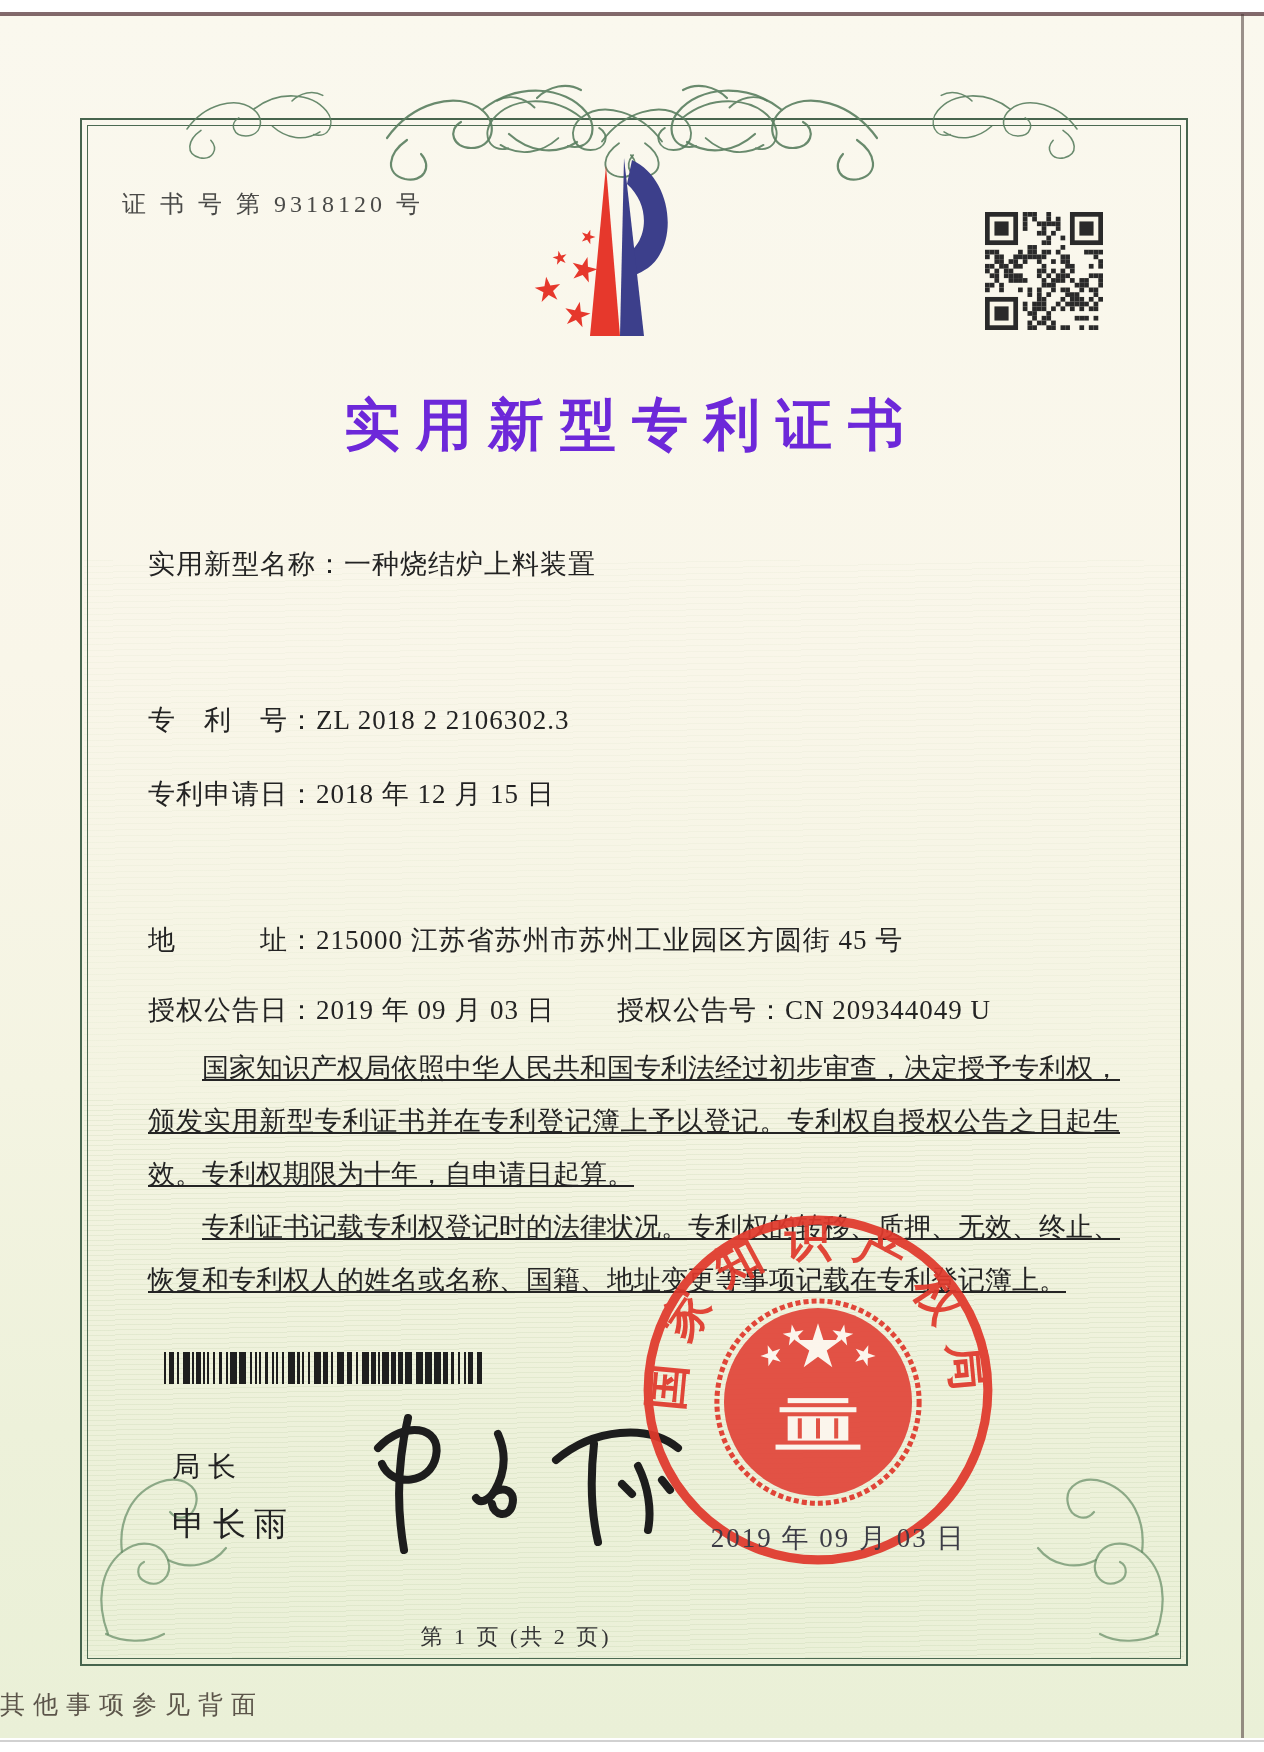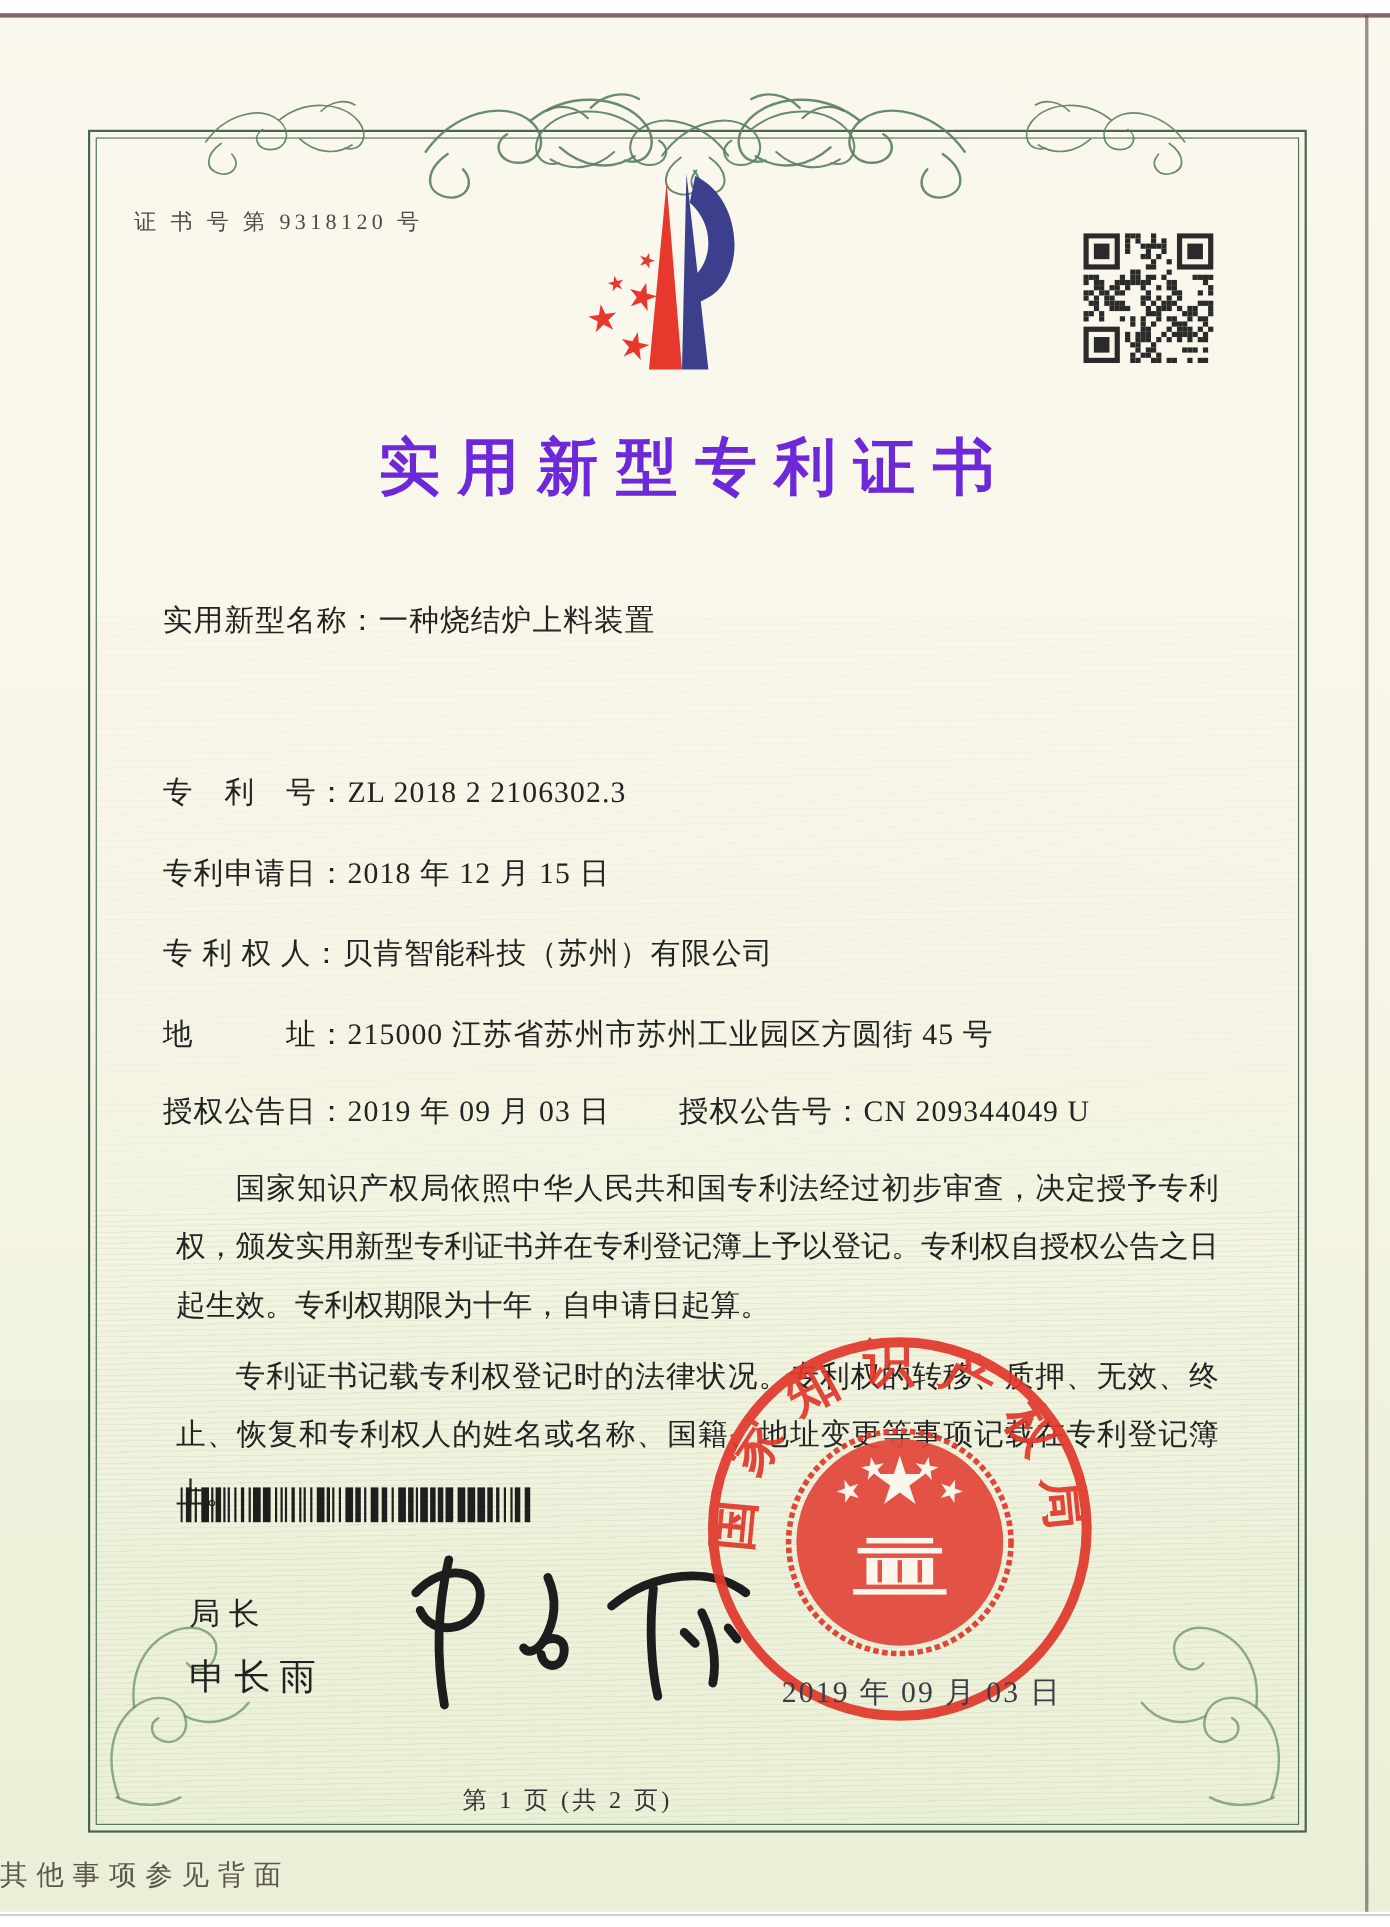--- a/index.html
+++ b/index.html
@@ -10,29 +10,29 @@
   .edge-top{position:absolute;left:0;top:12px;width:1264px;height:4px;background:#58383c;opacity:.75;}
   .edge-right{position:absolute;right:20px;top:14px;width:3px;height:1724px;background:#4a3a38;opacity:.55;}
   .edge-bottom{position:absolute;left:0;top:1740px;width:1264px;height:2px;background:rgba(0,0,0,.18);}
   .texture{position:absolute;left:84px;top:1100px;width:1100px;height:558px;pointer-events:none;
            background:repeating-linear-gradient(179deg,rgba(120,158,92,.10) 0 1px,transparent 1px 5px);}
   .texture2{position:absolute;left:84px;top:560px;width:1100px;height:540px;pointer-events:none;
            background:repeating-linear-gradient(179deg,rgba(120,158,92,.045) 0 1px,transparent 1px 6px);}
   .frame{position:absolute;left:80px;top:118px;width:1104px;height:1544px;
          border:2px solid #47654e;}
   .frame::after{content:'';position:absolute;inset:5px;border:1px solid #4c6a52;}
-  .cert-no{position:absolute;left:122px;top:188px;font-size:20px;letter-spacing:4px;color:#4a4a48;}
+  .cert-no{position:absolute;left:122px;top:188px;font-size:24px;letter-spacing:4px;color:#4a4a48;}
   .title{position:absolute;left:0;top:388px;width:1264px;text-align:center;
          font-size:56px;font-weight:700;letter-spacing:16px;color:#6d28d9;}
   .field{position:absolute;left:148px;font-size:27px;color:#232323;white-space:nowrap;letter-spacing:1px;}
   .f0{top:546px;} .f1{top:631px;} .f2{top:702px;} .f3{top:776px;} .f4{top:848px;} .f5{top:922px;}
   .grant-date{top:992px;} .grant-no{top:992px;left:617px;}
   .paras{position:absolute;left:148px;top:1042px;width:972px;font-size:27px;line-height:53px;
          text-align:justify;color:#242424;}
-  .paras p{margin:12px;text-indent:2em;}
+  .paras p{margin:0;text-indent:2em;text-decoration:underline;}
   .barcode-wrap{position:absolute;left:164px;top:1352px;width:320px;height:32px;}
   .comm-title{position:absolute;left:172px;top:1448px;font-size:28px;letter-spacing:8px;color:#222;}
   .comm-name{position:absolute;left:172px;top:1502px;font-size:33px;letter-spacing:8px;color:#222;}
   .sig-wrap{position:absolute;left:356px;top:1400px;width:340px;height:170px;}
   .seal-wrap{position:absolute;left:636px;top:1208px;width:364px;height:364px;opacity:.93;}
   .seal-date{position:absolute;left:688px;top:1520px;width:300px;text-align:center;
              font-size:27px;letter-spacing:2px;color:#3c3c46;}
   .page-info{position:absolute;left:0;top:1622px;width:1032px;text-align:center;
              font-size:22px;letter-spacing:3px;color:#333;}
   .back-note{position:absolute;left:0;top:1688px;width:1264px;
@@ -318,21 +318,20 @@
         <rect x="5" y="95" width="25" height="25" fill="#f9f6e9"></rect>
         <rect x="10" y="100" width="15" height="15" fill="#2a2a2a"></rect>
       </svg>
   </div>
 
   <div class="title">实用新型专利证书</div>
 
   <div class="field f0"><span>实用新型名称：</span><span>一种烧结炉上料装置</span></div>
   <div class="field f2"><span>专　利　号：</span><span>ZL 2018 2 2106302.3</span></div>
   <div class="field f3"><span>专利申请日：</span><span>2018 年 12 月 15 日</span></div>
-  <div class="field f4"><span>专 利 权 人：</span><span>贝肯智能科技（苏州）有限公司</span></div>
   <div class="field f5"><span>地　　　址：</span><span>215000 江苏省苏州市苏州工业园区方圆街 45 号</span></div>
   <div class="field grant-date"><span>授权公告日：</span><span>2019 年 09 月 03 日</span></div>
   <div class="field grant-no"><span>授权公告号：</span><span>CN 209344049 U</span></div>
 
   <div class="paras">
     <p>国家知识产权局依照中华人民共和国专利法经过初步审查，决定授予专利权，颁发实用新型专利证书并在专利登记簿上予以登记。专利权自授权公告之日起生效。专利权期限为十年，自申请日起算。</p>
     <p>专利证书记载专利权登记时的法律状况。专利权的转移、质押、无效、终止、恢复和专利权人的姓名或名称、国籍、地址变更等事项记载在专利登记簿上。</p>
   </div>
 
   <div class="barcode-wrap">

